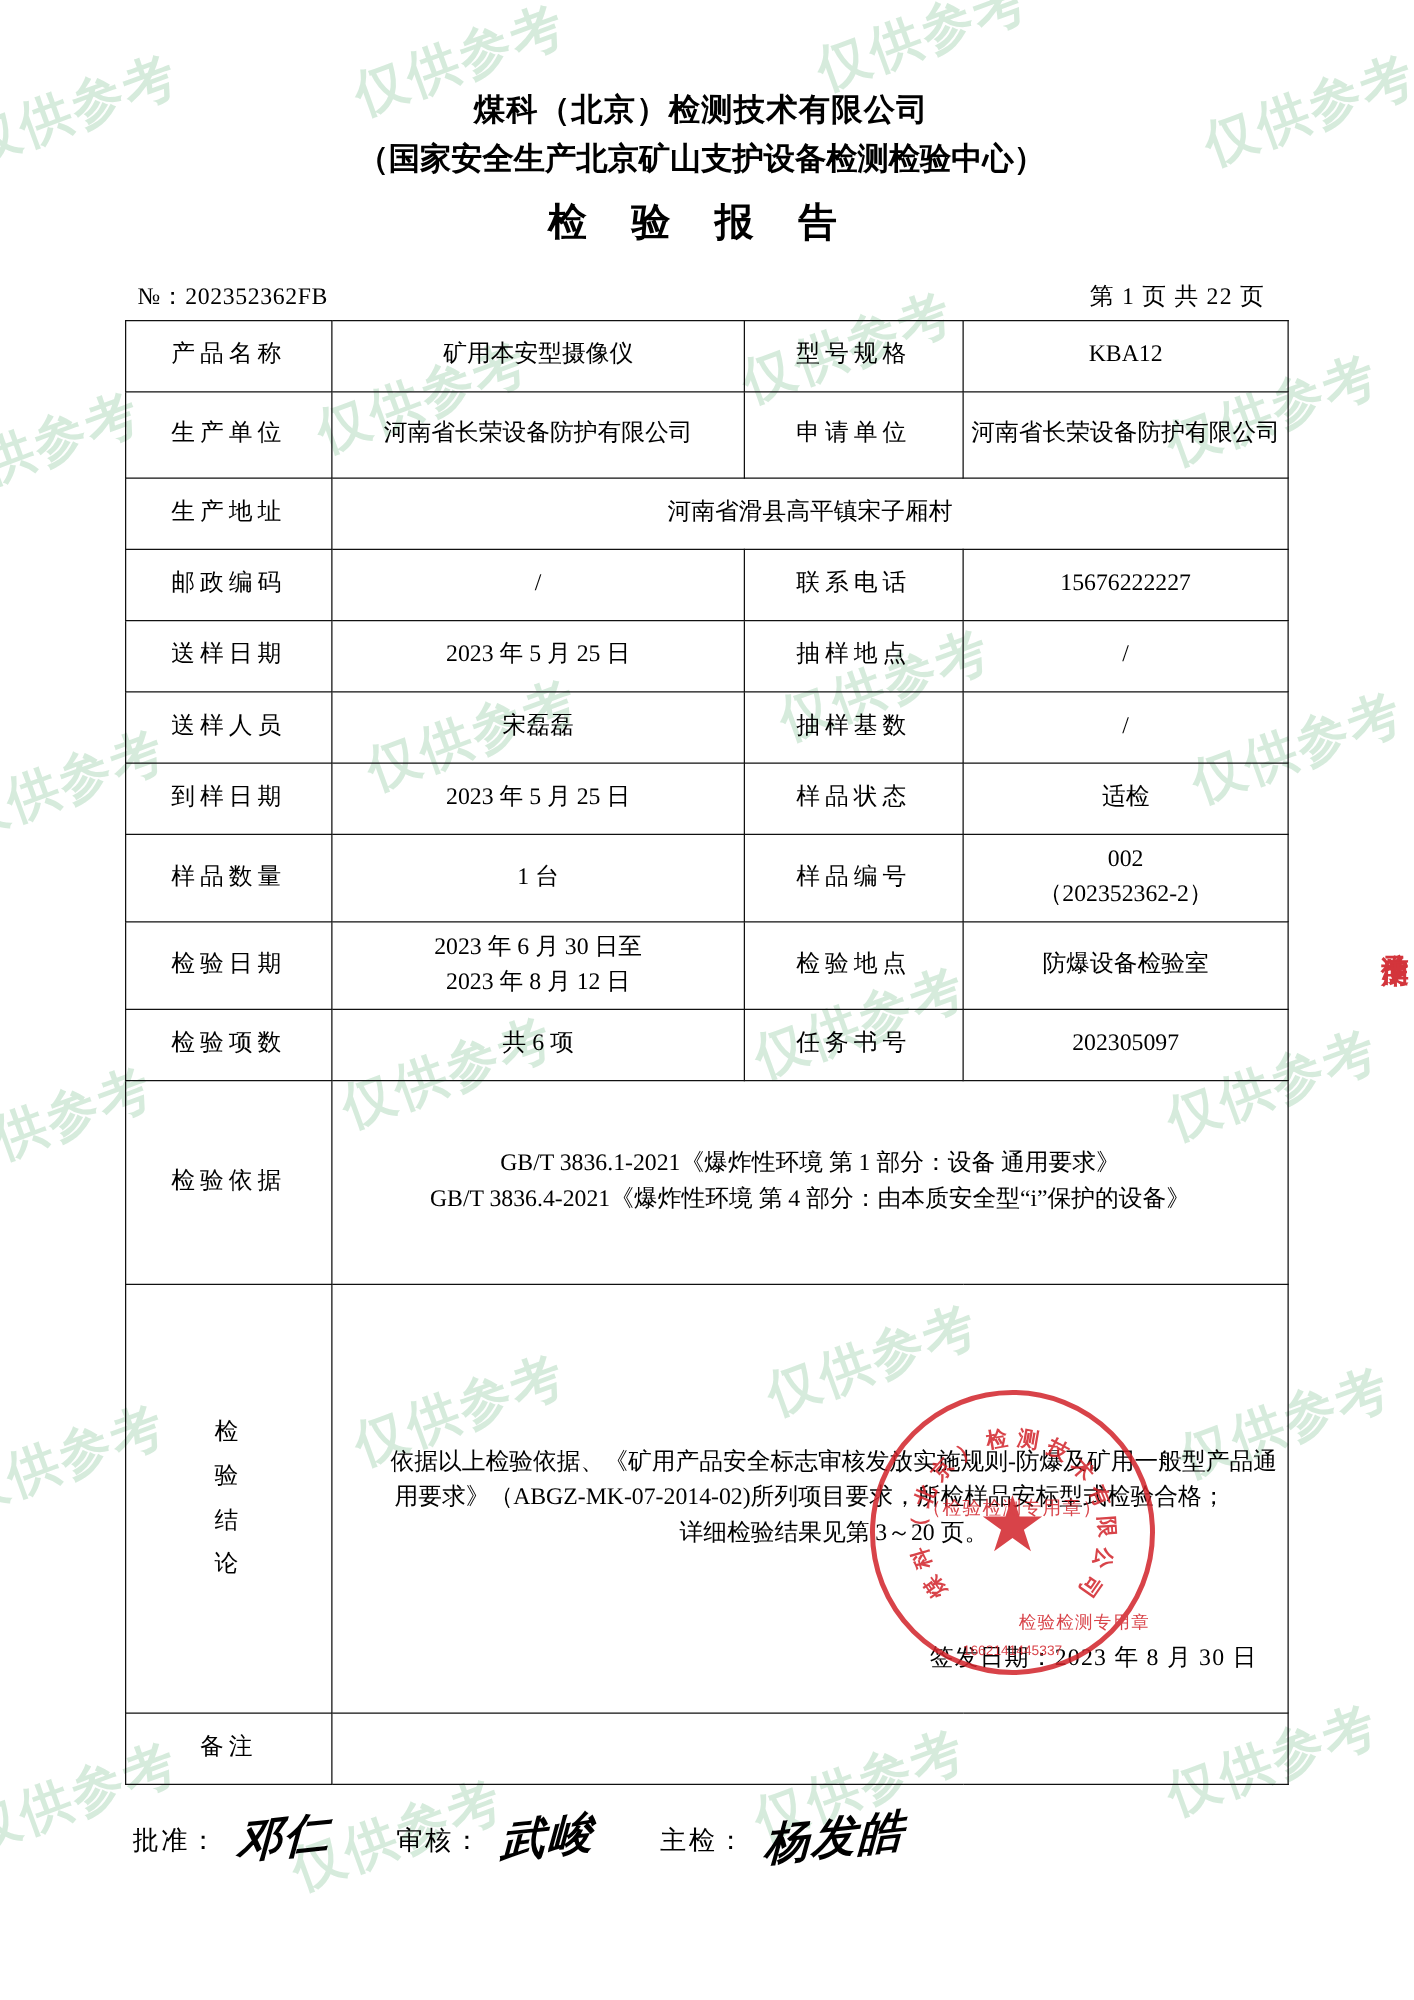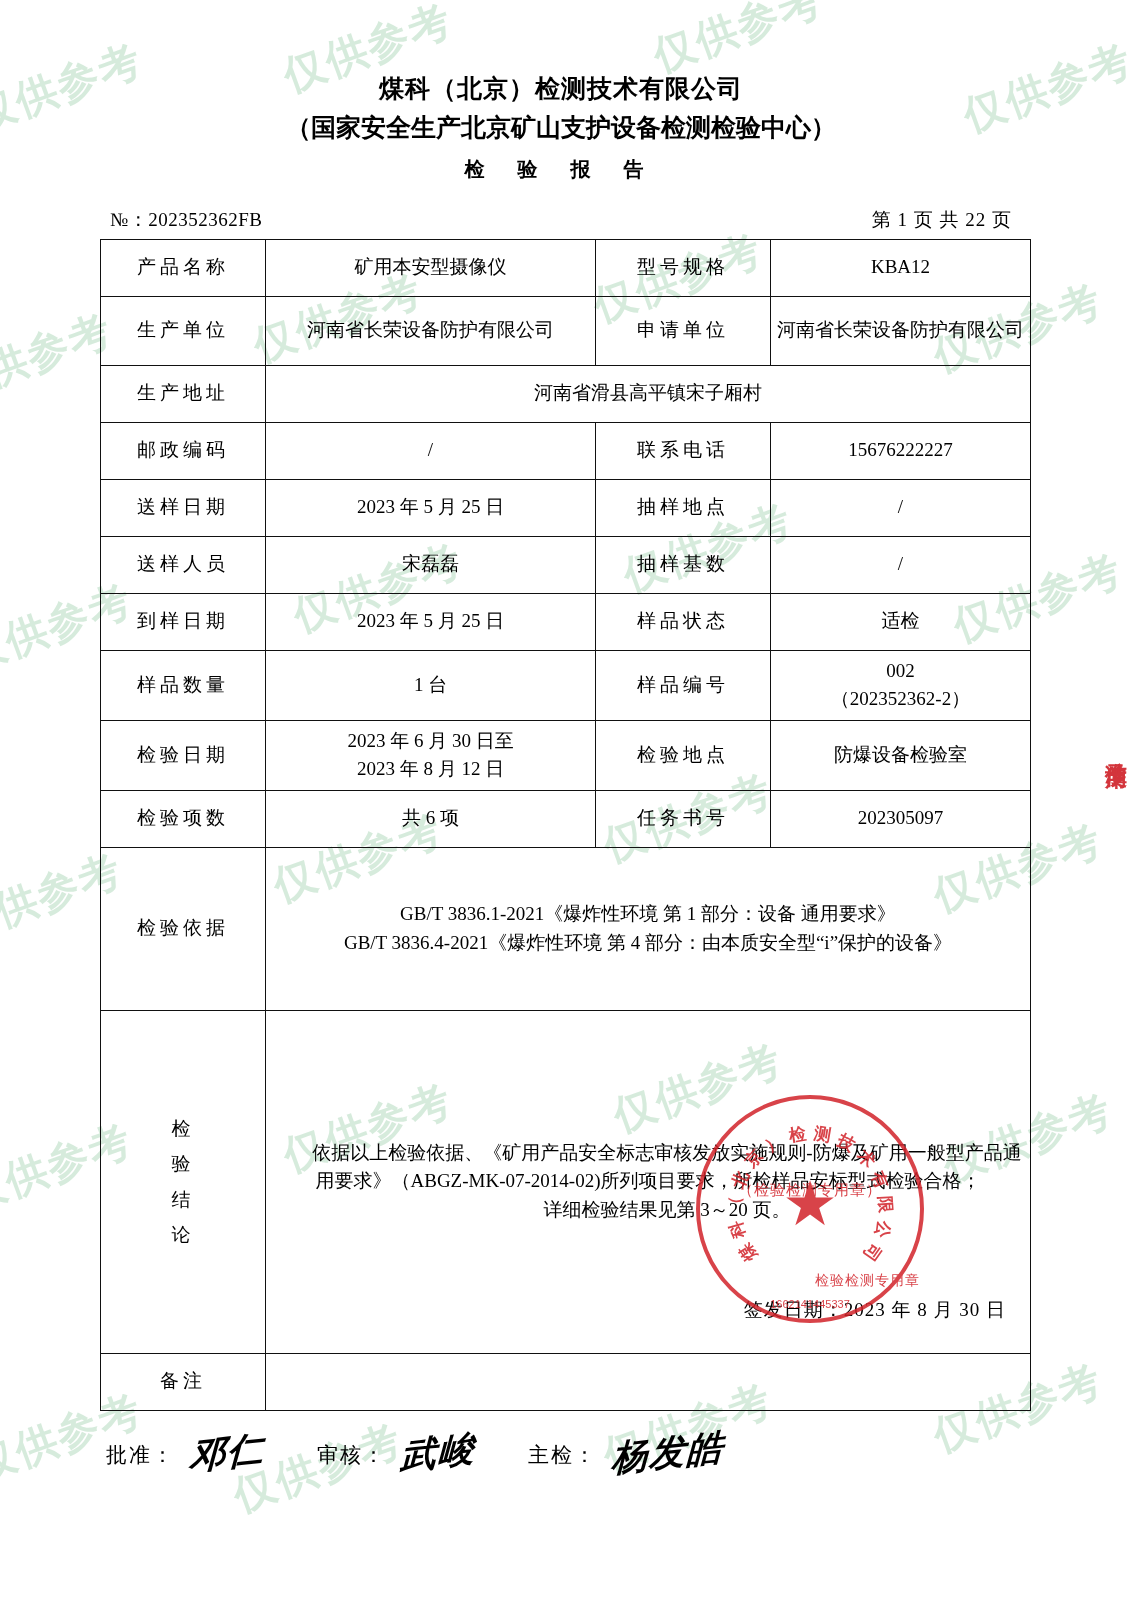--- a/index.html
+++ b/index.html
@@ -53,21 +53,21 @@
     font-size: 25px;
     font-weight: bold;
     letter-spacing: 1px;
   }
   .title-line2 {
     font-size: 25px;
     font-weight: bold;
     letter-spacing: 0px;
   }
   .title-line3 {
-    font-size: 20px;
+    font-size: 31px;
     font-weight: bold;
     letter-spacing: 14px;
     margin-top: 6px;
   }
 
   .meta-row {
     display: flex;
     justify-content: space-between;
     align-items: flex-end;
     margin-top: 22px;

